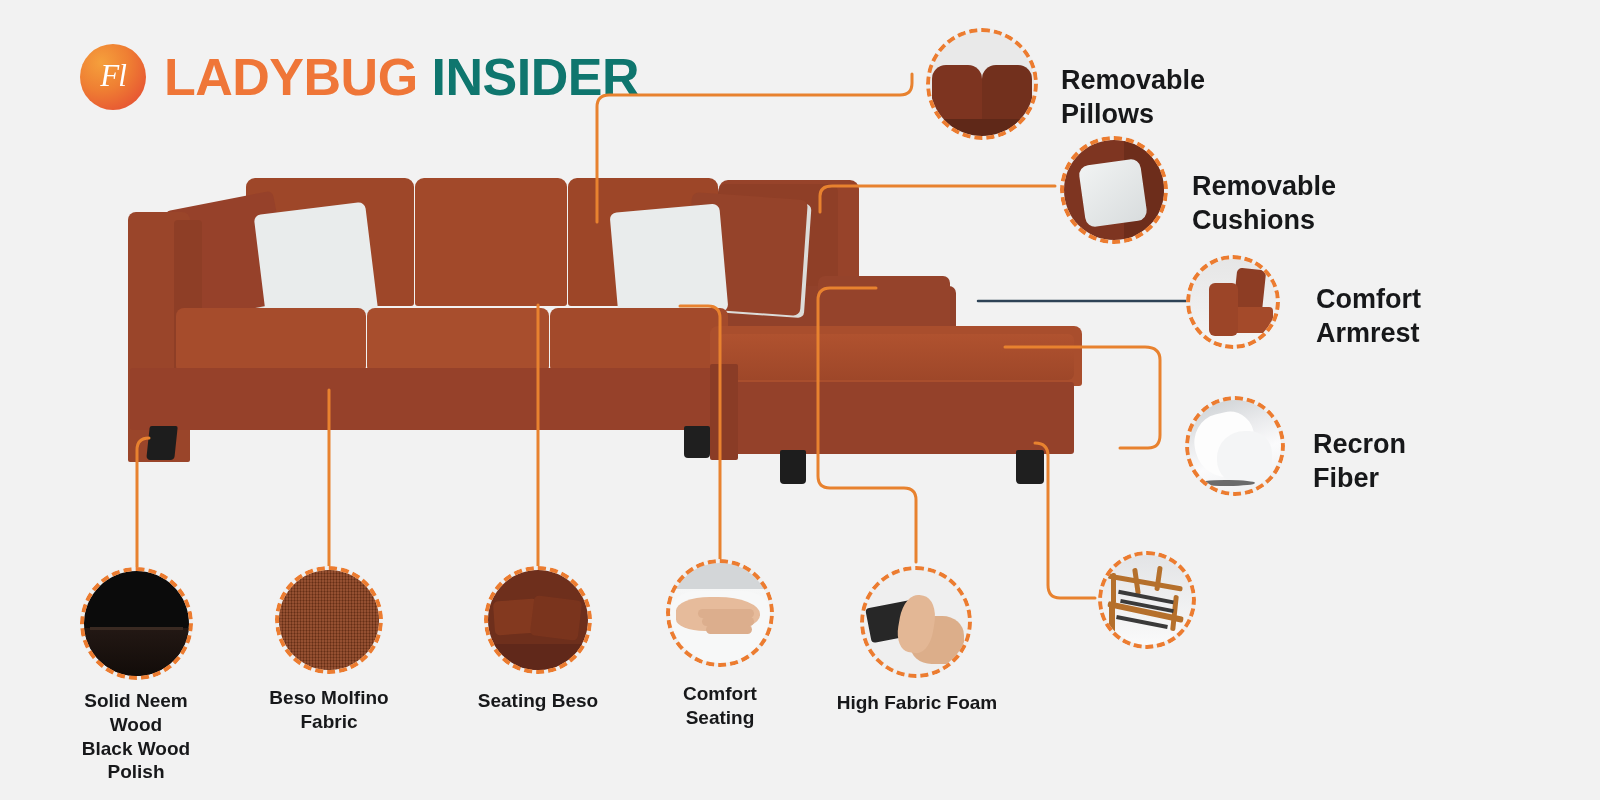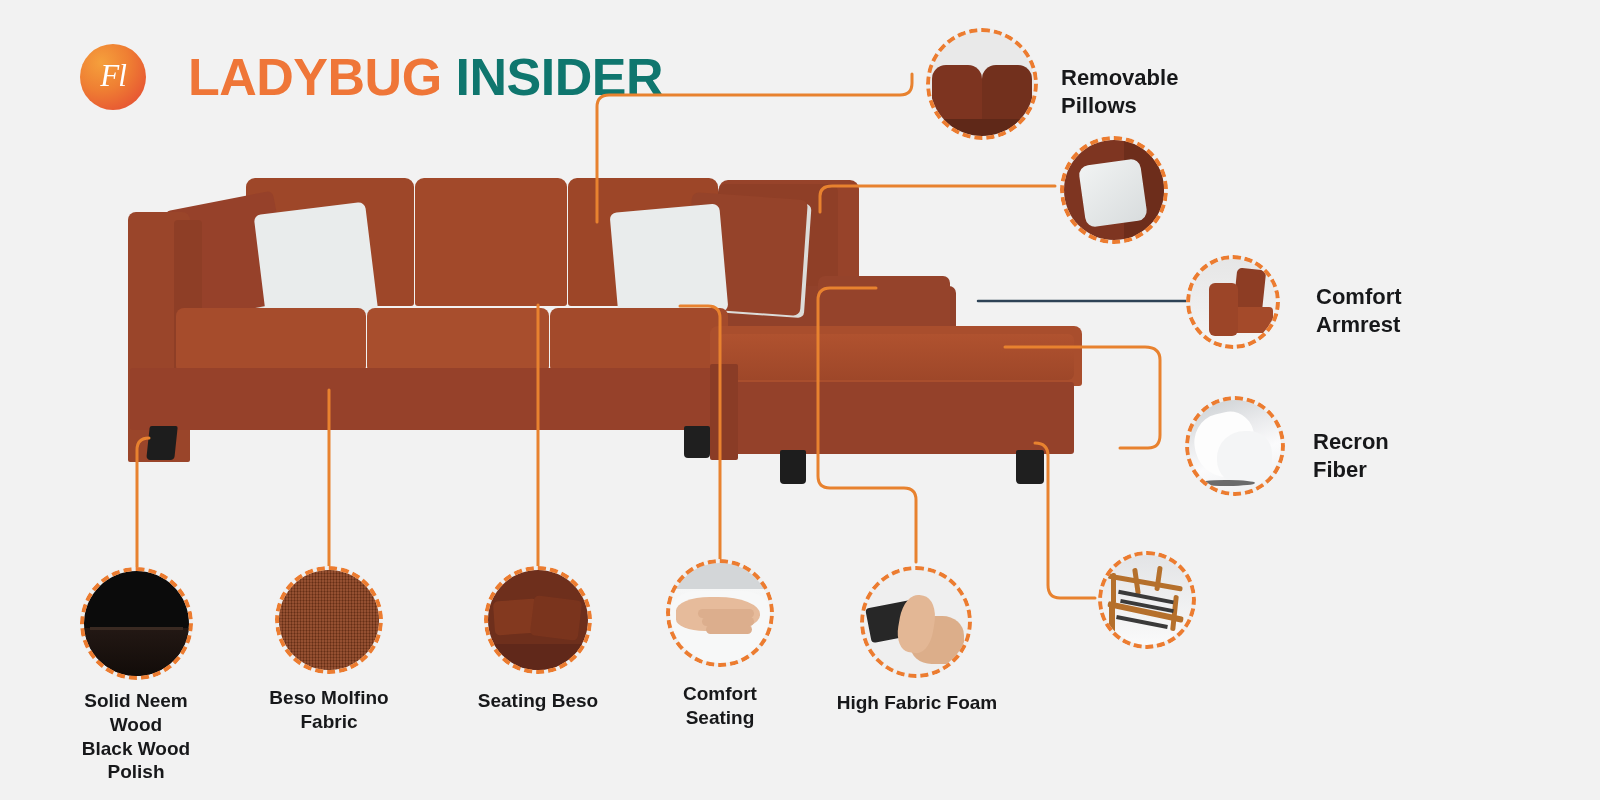--- a/index.html
+++ b/index.html
@@ -18,21 +18,21 @@
     background:radial-gradient(circle at 32% 28%, #f5a03c 0%, #ef7f33 42%, #e85c33 75%, #e04f3a 100%);
     position:relative; flex:none;
   }
   #logo-mark .glyph {
     position:absolute; inset:0; display:flex; align-items:center; justify-content:center;
     color:#fff; font-size:31px; font-weight:400; letter-spacing:-1px;
     font-family:"Liberation Serif", serif; font-style:italic;
     padding-bottom:2px;
   }
   #brand-text { font-size:52px; font-weight:bold; letter-spacing:-0.5px; line-height:1; white-space:nowrap; }
-  #brand-text .w1 { color:#ef7638;margin-left:24px; }
+  #brand-text .w1 { color:#ef7638; }
   #brand-text .w2 { color:#0f766e; }
 
   
   #sofa-stage { position:absolute; left:118px; top:168px; width:980px; height:330px; }
   .sf { position:absolute; }
 
   
   #back-l1 { left:128px; top:10px; width:168px; height:128px; background:#9e4729; border-radius:9px 9px 3px 3px; }
   #back-l2 { left:297px; top:10px; width:152px; height:128px; background:#a2492a; border-radius:9px 9px 3px 3px; }
   #back-l3 { left:450px; top:10px; width:150px; height:128px; background:#9d4628; border-radius:9px 9px 3px 3px; }
@@ -82,21 +82,21 @@
     position:relative;
     background:#efefef;
   }
   .bubble::after{
     content:""; position:absolute; inset:0; border-radius:50%;
     border:4px dashed #ec7c30;
   }
   .bubble-img { position:absolute; inset:4px; border-radius:50%; overflow:hidden; }
   .callout-label {
     position:absolute;
-    font-size:22px; font-weight:bold; color:#17181a; line-height:1.25;
+    font-size:27px; font-weight:bold; color:#17181a; line-height:1.25;
     white-space:pre-line;
   }
   .label-left { text-align:left; }
   .label-center { text-align:center; }
 
   
   .th { position:absolute; inset:0; }
   .th-pillows { background:#e9e9e9; }
   .th-pillows .c1,.th-pillows .c2 {
     position:absolute; top:32%; width:48%; height:62%; background:#7d3420; border-radius:14px 14px 3px 3px;
@@ -239,20 +239,21 @@
 
 <div class="callout" style="left:1060px; top:136px;">
   <div class="bubble" style="width:108px;height:108px;">
     <div class="bubble-img">
         <div class="th th-cushion">
       <div class="dark"></div>
           <div class="wp"></div>
     </div>
       </div>
   </div>
+  <div class="callout-label label-left" style="left:132px; top:34px;">Removable Cushions</div>
 </div>
 
 <div class="callout" style="left:1186px; top:255px;">
   <div class="bubble" style="width:94px;height:94px;">
     <div class="bubble-img">
         <div class="th th-armrest">
       <div class="back"></div>
           <div class="seat"></div>
           <div class="arm"></div>
     </div>

